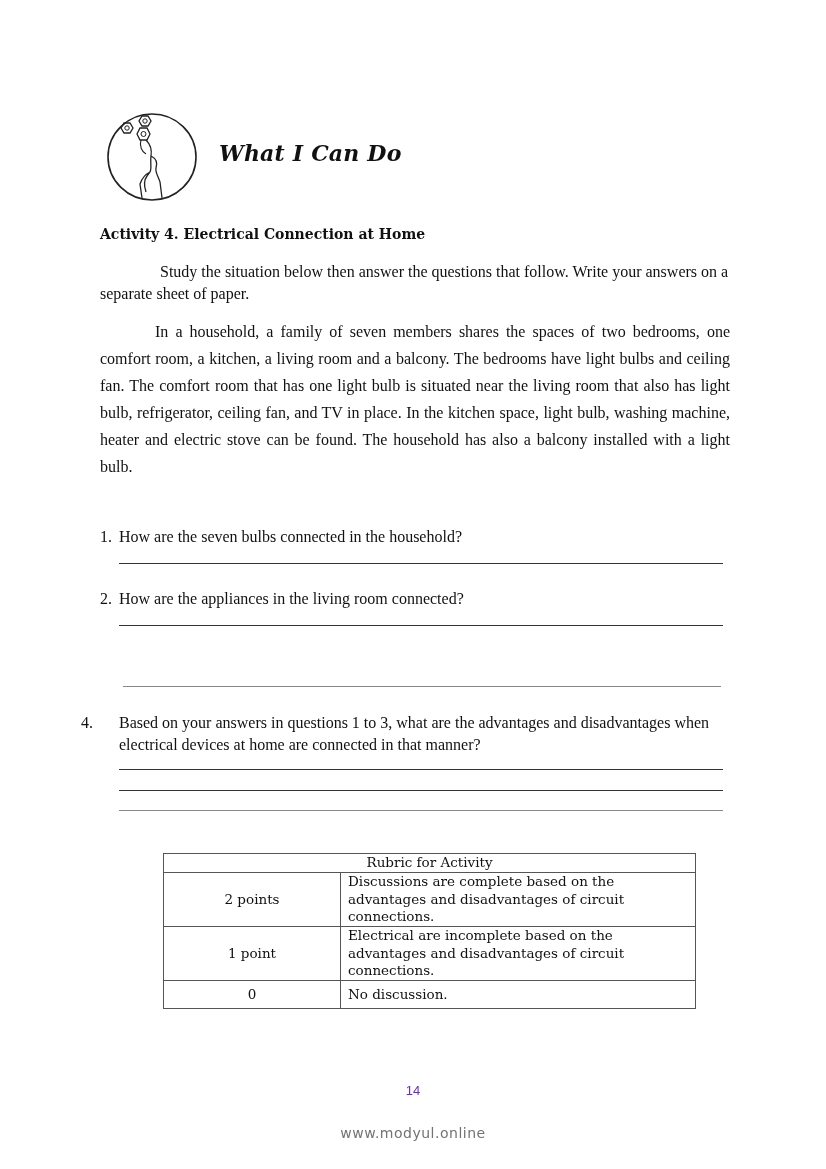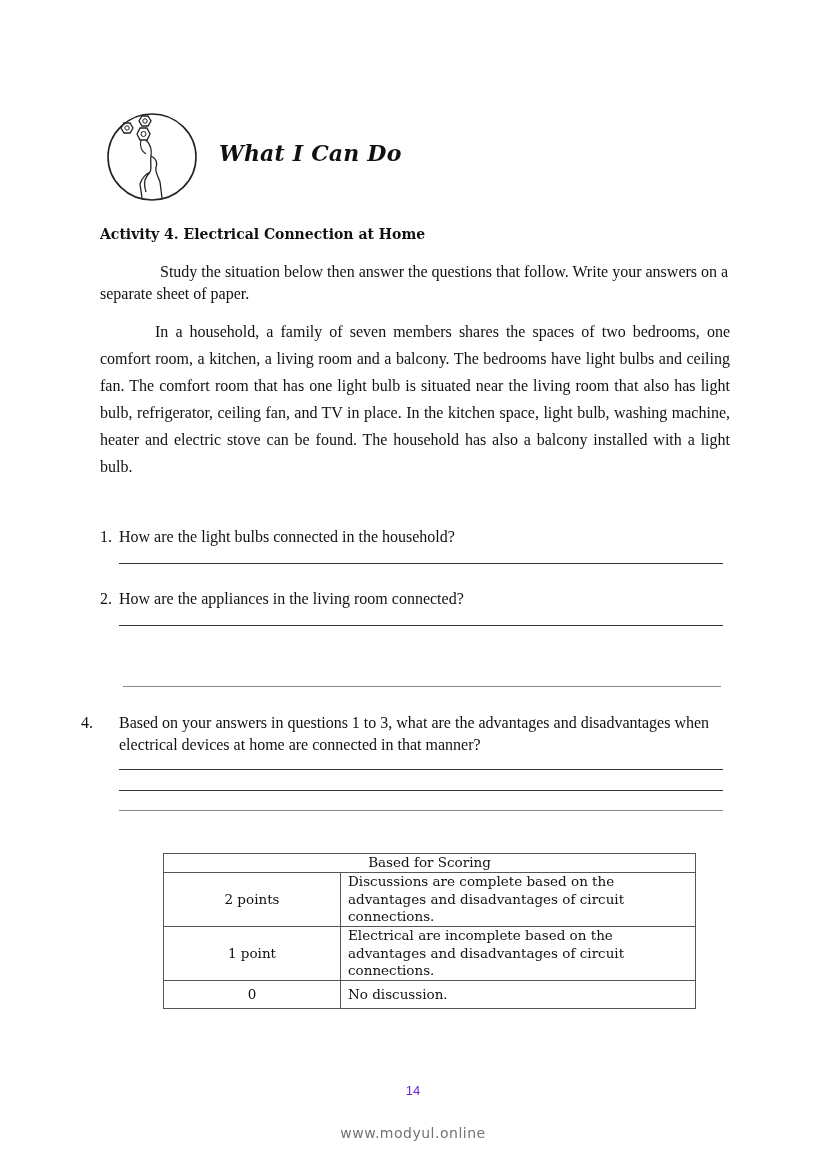--- a/index.html
+++ b/index.html
@@ -51,42 +51,42 @@
   </div>
   <div class="title">What I Can Do</div>
 
   <div class="activity-heading">Activity 4. Electrical Connection at Home</div>
 
   <div class="intro">Study the situation below then answer the questions that follow. Write your answers on a separate sheet of paper.</div>
 
   <div class="situation">In a household, a family of seven members shares the spaces of two bedrooms, one comfort room, a kitchen, a living room and a balcony.  The bedrooms have light bulbs and ceiling fan. The comfort room that has one light bulb is situated near the living room that also has light bulb, refrigerator, ceiling fan, and TV in place. In the kitchen space, light bulb, washing machine, heater and electric stove can be found. The household has also a balcony installed with a light bulb.</div>
 
   <div class="q" style="top:526px;">
-    <span class="num">1.</span><span>How are the light bulbs connected in the household?</span>
+    <span class="num">1.</span><span>How are the seven bulbs connected in the household?</span>
   </div>
   <div class="answer-line" style="top:563px;"></div>
 
   <div class="q" style="top:588px;">
     <span class="num">2.</span><span>How are the appliances in the living room connected?</span>
   </div>
   <div class="answer-line" style="top:625px;"></div>
 
   <div class="answer-line light" style="top:686px; left:123px; width:598px;"></div>
 
   <div class="q q4" style="top:712px;">
     <span class="num">4.</span><span>Based on your answers in questions 1 to 3, what are the advantages and disadvantages when electrical devices at home are connected in that manner?</span>
   </div>
   <div class="answer-line" style="top:769px;"></div>
   <div class="answer-line" style="top:790px;"></div>
   <div class="answer-line light" style="top:810px;"></div>
 
   <table class="rubric">
     <tbody>
         <tr>
-      <th colspan="2">Based for Scoring</th>
+      <th colspan="2">Rubric for Activity</th>
     </tr>
     <tr>
       <td class="pts" style="height:53px;">2 points</td>
       <td class="desc">Discussions are complete based on the advantages and disadvantages of circuit connections.</td>
     </tr>
     <tr>
       <td class="pts" style="height:53px;">1 point</td>
       <td class="desc">Electrical are incomplete based on the advantages and disadvantages of circuit connections.</td>
     </tr>
     <tr>

